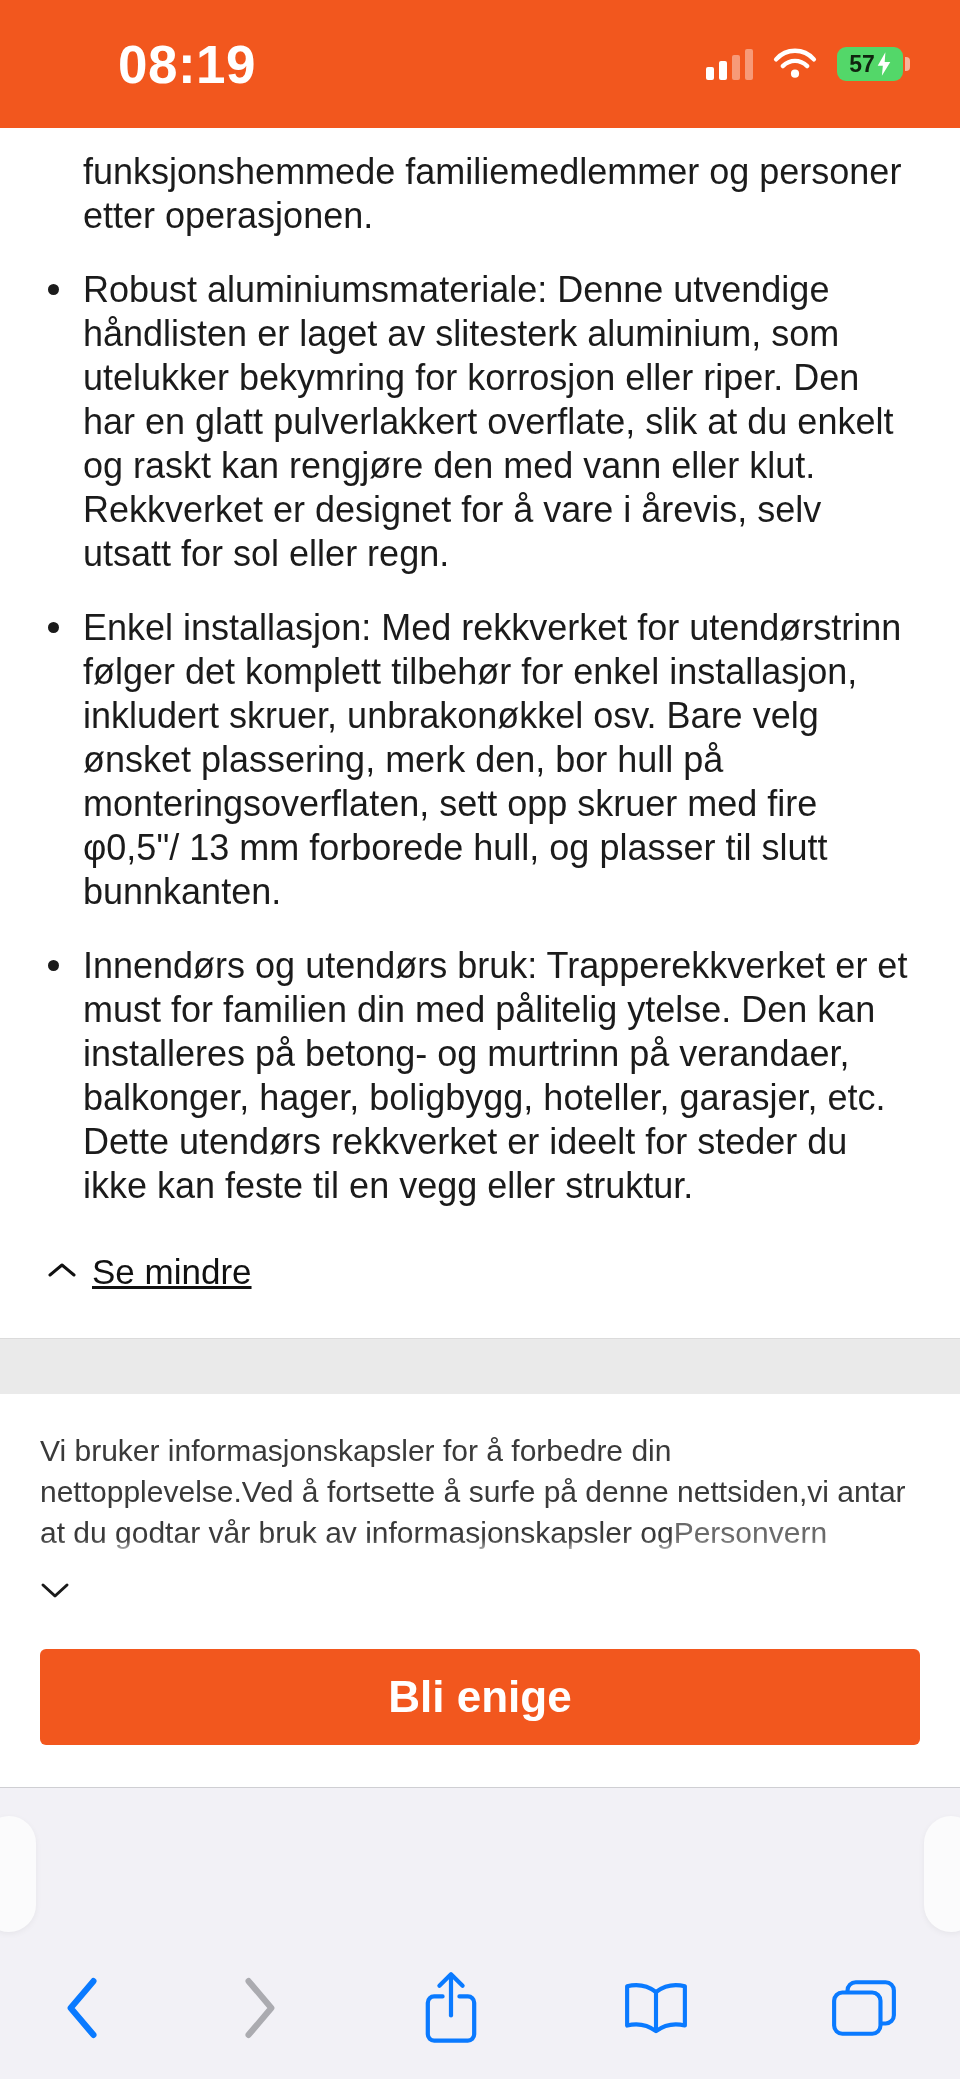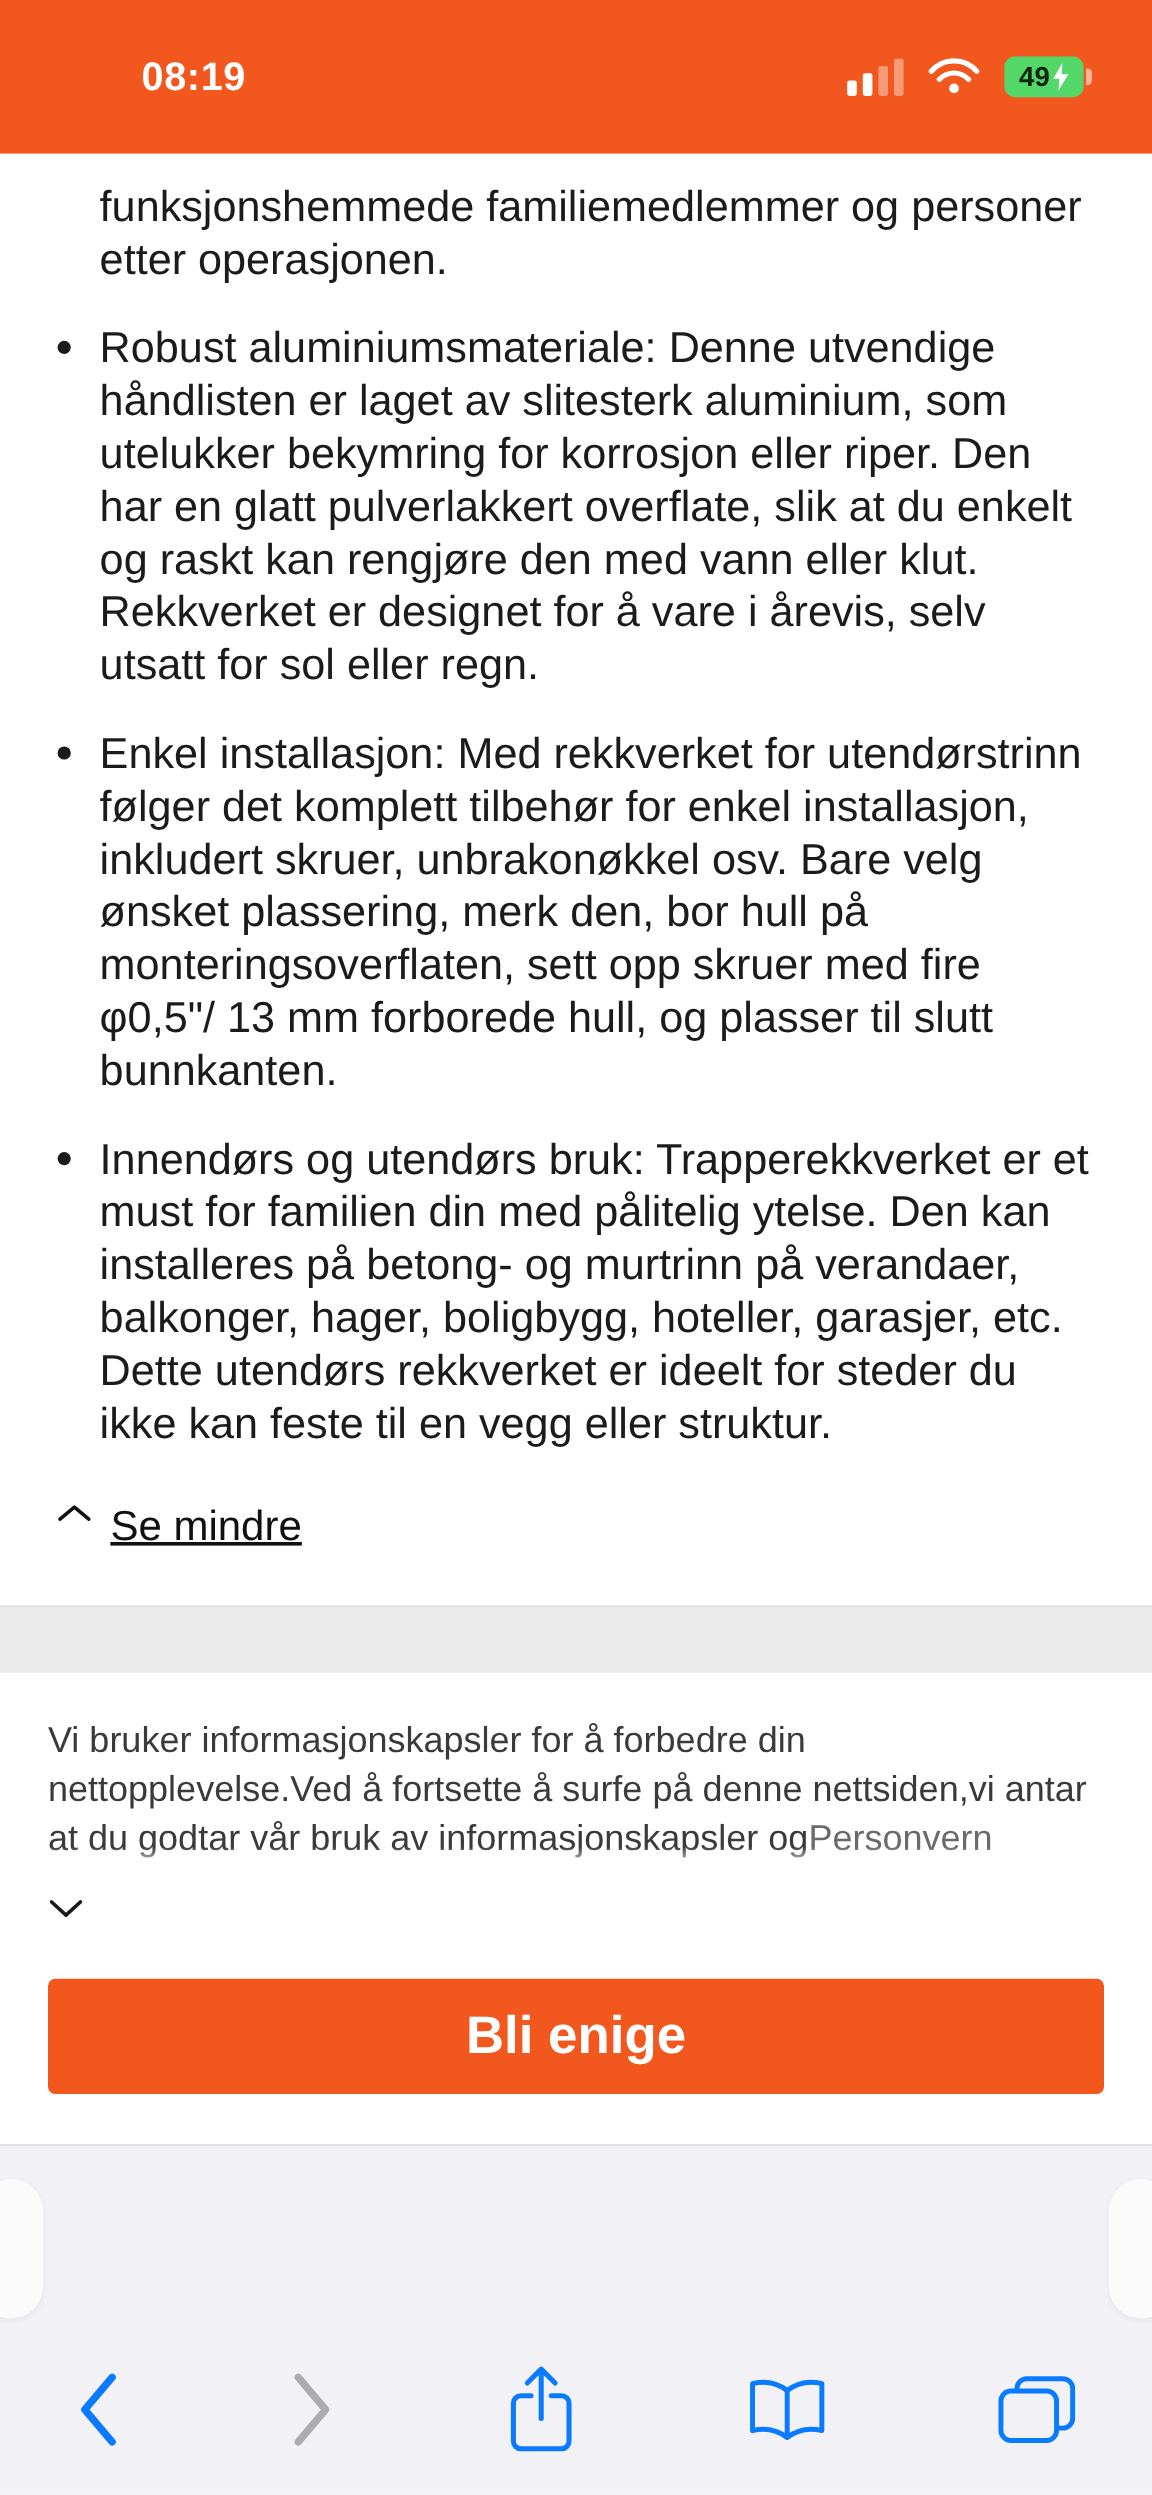--- a/index.html
+++ b/index.html
@@ -9,41 +9,41 @@
     background: #fff; display: flex; flex-direction: column;
     font-family: "Liberation Sans", "DejaVu Sans", sans-serif;
     overflow: hidden; position: relative;
   }
 
   
   .status-bar {
     flex: none; height: 128px; background: #F2571E;
     display: flex; align-items: center; color: #fff;
   }
-  .time { margin-left: 118px; font-size: 33px; font-weight: 700; letter-spacing: .5px; }
+  .time { margin-left: 118px; font-size: 53px; font-weight: 700; letter-spacing: .5px; }
   .status-right { margin-left: auto; margin-right: 50px; display: flex; align-items: center; gap: 20px; }
   .cell-bars { display: flex; align-items: flex-end; gap: 5px; height: 32px; }
   .cell-bars .bar { width: 8px; border-radius: 2px; background: #fff; }
   .cell-bars .b1 { height: 13px; } .cell-bars .b2 { height: 19px; }
   .cell-bars .b3 { height: 25px; opacity: .4; } .cell-bars .b4 { height: 31px; opacity: .4; }
   .battery { display: flex; align-items: center; }
   .battery-body {
     width: 66px; height: 34px; border-radius: 9px; background: #53D769;
     display: flex; align-items: center; justify-content: center; gap: 2px;
   }
   .battery-num { font-size: 23px; font-weight: 700; color: #10240f; }
   .battery-cap { width: 5px; height: 14px; border-radius: 0 4px 4px 0; background: rgba(255,255,255,.55); margin-left: 2px; }
 
   
   .content { flex: none; padding: 22px 50px 0 46px; color: #1b1b1b; }
   .intro { margin: 0 0 30px 37px; font-size: 36px; line-height: 44px; }
   .bullets { list-style: none; margin: 0; padding: 0; }
   .bullets li { position: relative; padding-left: 37px; font-size: 36px; line-height: 44px; margin-bottom: 30px; }
   .bullets .dot { position: absolute; left: 2px; top: 16px; width: 11px; height: 11px; border-radius: 50%; background: #1b1b1b; }
-  .collapse { display: flex; gap: 16px; margin: 44px 0 0 2px; padding-bottom: 46px; cursor: pointer; }
+  .collapse { display: flex; align-items: center; gap: 16px; margin: 44px 0 0 2px; padding-bottom: 46px; cursor: pointer; }
   .collapse-label { font-size: 35px; text-decoration: underline; color: #111; }
 
   
   .section-divider { flex: none; height: 56px; background: #EAEAEA; border-top: 1px solid #DBDBDB; }
 
   
   .cookie { flex: none; background: #fff; padding: 36px 40px 42px; }
   .cookie-text { margin: 0; font-size: 30px; line-height: 41px; color: #3a3a3a; position: relative; }
   .privacy-link { color: #6a6a6a; cursor: pointer; }
   .cookie-fade { position: absolute; left: 0; right: 0; bottom: -4px; height: 18px;
@@ -95,21 +95,21 @@
       </span>
       <span>
         <svg width="44" height="32" viewBox="0 0 30 22">
           <path d="M2 9.2 C5.5 5.3 10 3.3 15 3.3 C20 3.3 24.5 5.3 28 9.2" fill="none" stroke="#fff" stroke-width="3" stroke-linecap="round"></path>
           <path d="M6.6 13.8 C9.1 11.4 11.9 10.2 15 10.2 C18.1 10.2 20.9 11.4 23.4 13.8" fill="none" stroke="#fff" stroke-width="3" stroke-linecap="round"></path>
           <circle cx="15" cy="19" r="2.8" fill="#fff"></circle>
         </svg>
       </span>
       <span class="battery">
         <span class="battery-body">
-          <span class="battery-num">49</span>
+          <span class="battery-num">57</span>
           <svg width="14" height="24" viewBox="0 0 12 20">
             <path d="M7.2 0 L0.6 11.4 L5 11.4 L4.2 20 L11.4 8.2 L6.6 8.2 Z" fill="#fff"></path>
           </svg>
         </span>
         <span class="battery-cap"></span>
       </span>
     </div>
   </header>
 
   <main class="content">

